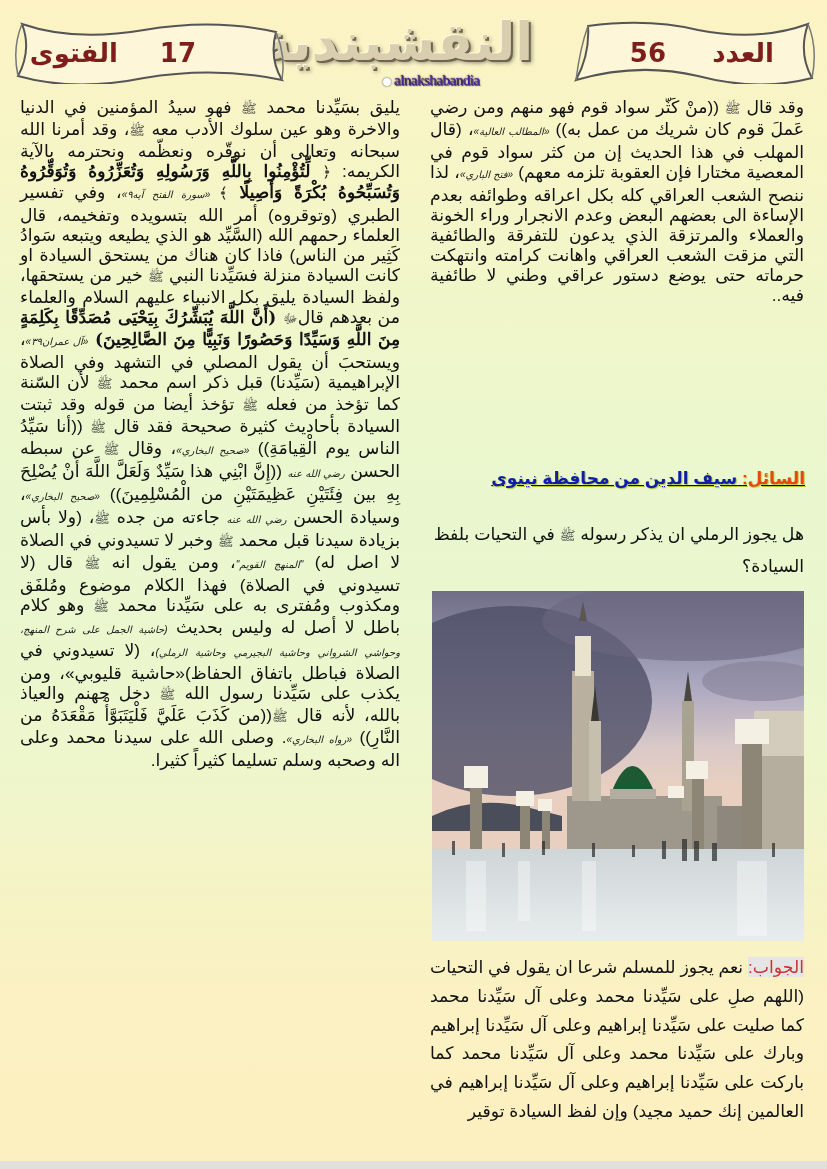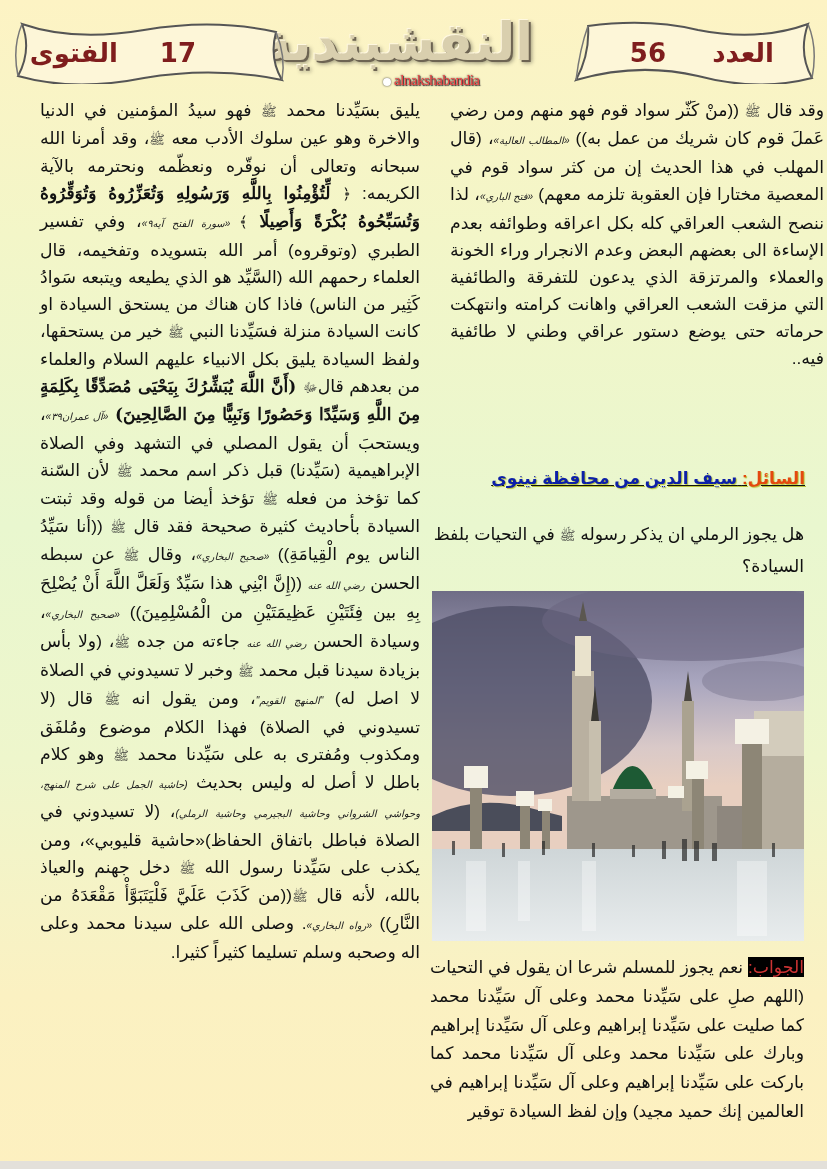--- a/index.html
+++ b/index.html
@@ -25,30 +25,30 @@
   .logo { position: absolute; left: 295px; top: 10px; width: 250px; height: 85px; }
   .logo .ar {
     position: absolute; left: 8px; top: 2px; width: 230px; 
     font-family: "DejaVu Sans", sans-serif; font-weight: bold; font-size: 52px;
     color: #d9cfae; direction: rtl;
     text-shadow: 2px 2px 0 #6d6452, -1px -1px 0 #fff8e0, 3px 3px 4px rgba(0,0,0,.4);
     letter-spacing: -1px;
   }
   .logo .en {
     position: absolute; left: 88px; top: 62px; font-family: "Liberation Serif", serif;
-    font-size: 15px; color: #ef4444; text-shadow: 0 0 2px #333, 1px 1px 1px #333;
+    font-size: 15px; color: #4c1d95; text-shadow: 0 0 2px #333, 1px 1px 1px #333;
     letter-spacing: -0.5px;
   }
   .logo .en::before {
     content: ""; display: inline-block; width: 8px; height: 8px; border-radius: 50%;
     background: #fff; box-shadow: 0 0 2px #333; margin-right: 3px; vertical-align: middle;
   }
 
   
-  .col { position: absolute; direction: rtl; text-align: justify; font-size: 17.3px; line-height: 27px; margin-left: 20px; }
+  .col { position: absolute; direction: rtl; text-align: justify; font-size: 17.3px; line-height: 20px; }
   .col p { margin: 0; }
   .col-right { left: 430px; width: 374px; top: 97px; }
   .col-left { left: 20px; width: 380px; top: 97px; }
   .saw { font-family: "DejaVu Serif", serif; font-size: 13px; color: #333; }
   .src { font-size: 10px; color: #222; font-style: italic; }
   .quran { font-family: "DejaVu Serif", serif; font-weight: bold; font-size: 17px; }
   .orn { font-family: "DejaVu Sans", sans-serif; font-size: 15px; }
 
   .asker { position: absolute; left: 440px; top: 468px; width: 365px; text-align: right; direction: rtl;
     font-size: 17px; font-weight: bold; text-shadow: 1px 1px 1px #b8c43a; text-decoration: underline; }
@@ -56,21 +56,21 @@
   .asker .nm { color: #0c1fa8; }
 
   .question { position: absolute; left: 430px; top: 519px; width: 374px; direction: rtl; text-align: right;
     font-size: 17.3px; line-height: 30px; }
 
   .photo { position: absolute; left: 432px; top: 591px; width: 372px; height: 350px; overflow: hidden; }
   .photo svg { width: 100%; height: 100%; display: block; }
 
   .answer { position: absolute; left: 430px; top: 953px; width: 374px; direction: rtl; text-align: justify;
     font-size: 17.3px; line-height: 28.8px; }
-  .answer .lbl { background: #000000; color: #c33; }
+  .answer .lbl { background: #e5e5e5; color: #c33; }
 </style>
 </head>
 <body>
 
 <div class="header">
   <div class="banner banner-right">
     <svg viewBox="0 0 248 66" preserveAspectRatio="none">
       <path d="M20 8 Q 80 0 130 12 Q 190 24 240 6 Q 230 35 244 60 Q 190 74 130 58 Q 70 44 8 62 Q 22 36 20 8 Z" fill="#fdf6d8" stroke="#555" stroke-width="2"></path>
       <path d="M20 8 Q 12 30 8 62" fill="none" stroke="#777" stroke-width="1.5"></path>
       <path d="M240 6 Q 250 30 244 60" fill="none" stroke="#777" stroke-width="1.5"></path>

